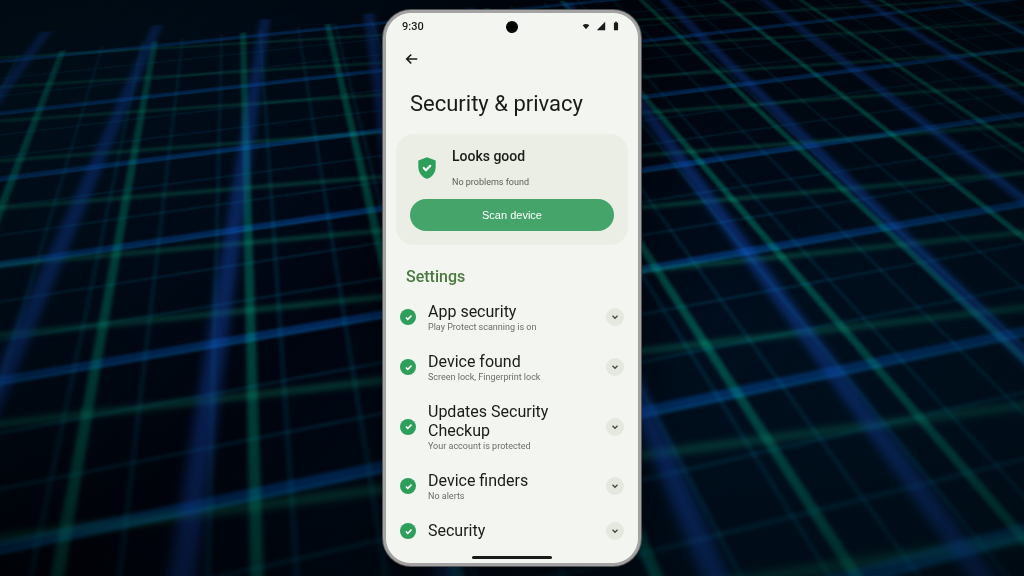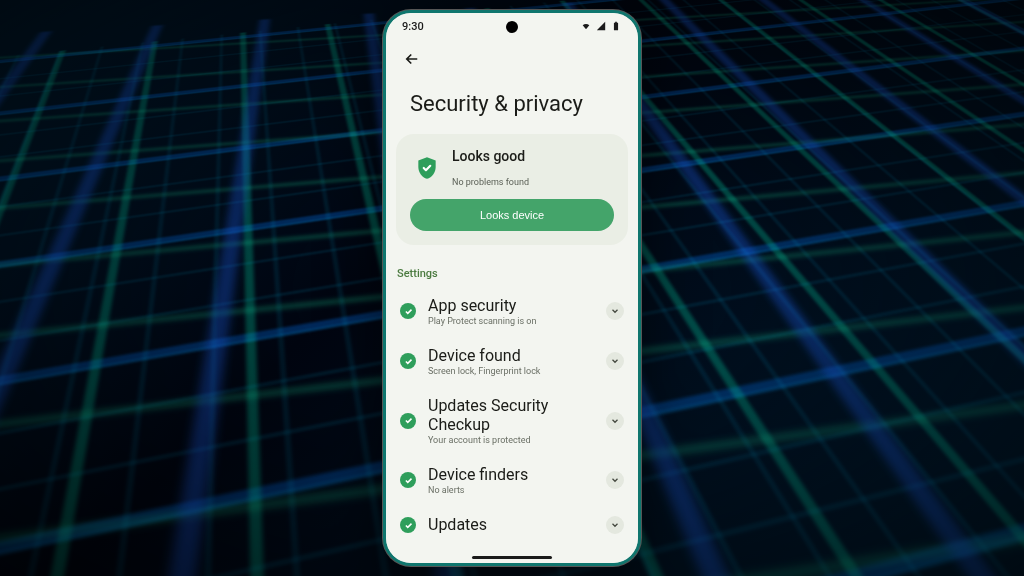--- a/index.html
+++ b/index.html
@@ -47,21 +47,21 @@
   
   .phone {
     position: absolute;
     left: 50%;
     top: 50%;
     transform: translate(-50%, -50%);
     width: 258px;
     height: 556px;
     background: #e9ece7;
     border-radius: 28px;
-    border: 3px solid #0f766e;
+    border: 3px solid #a3a3a3;
     box-shadow: 0 0 0 1px #555, 0 20px 60px rgba(0,0,0,0.6);
     overflow: hidden;
   }
   .screen {
     position: absolute;
     inset: 0;
     background: #f3f5f0;
     border-radius: 25px;
     overflow: hidden;
     display: flex;
@@ -129,24 +129,24 @@
     color: #fff;
     border: none;
     border-radius: 18px;
     padding: 10px 0;
     font-size: 11px;
     font-weight: 500;
     cursor: pointer;
   }
 
   .section-label {
-    font-size: 11px;
+    font-size: 16px;
     color: #4a7a3f;
     font-weight: 500;
-    padding: 12px 11px 6px;
+    padding: 12px 20px 6px;
   }
   .list {
     flex: 1;
     overflow: hidden;
   }
   .item {
     display: flex;
     align-items: center;
     padding: 10px 14px;
     gap: 12px;
@@ -217,21 +217,21 @@
       <div class="status-row">
         <svg class="shield" viewBox="0 0 24 24" fill="#2e9e5b">
           <path d="M12 2l8 3v6c0 5-3.4 9.6-8 11-4.6-1.4-8-6-8-11V5l8-3z"></path>
           <path d="M9 12l2 2 4-4" stroke="#fff" stroke-width="2" fill="none" stroke-linecap="round" stroke-linejoin="round"></path>
         </svg>
         <div>
           <div class="status-title">Looks good</div>
           <div class="status-sub">No problems found</div>
         </div>
       </div>
-      <button class="scan-btn">Looks device</button>
+      <button class="scan-btn">Scan device</button>
     </div>
 
     <div class="section-label">Settings</div>
 
     <div class="list">
 
       <div class="item">
         <div class="item-icon">
           <svg width="9" height="9" viewBox="0 0 24 24" fill="none" stroke="#fff" stroke-width="4">
               <path d="M5 12l5 5L20 7"></path>
@@ -299,21 +299,21 @@
         </div>
       </div>
 
       <div class="item">
         <div class="item-icon">
           <svg width="9" height="9" viewBox="0 0 24 24" fill="none" stroke="#fff" stroke-width="4">
               <path d="M5 12l5 5L20 7"></path>
             </svg>
         </div>
         <div class="item-body">
-          <div class="item-title">Updates</div>
+          <div class="item-title">Security</div>
           <div class="item-sub"></div>
         </div>
         <div class="chevron">
           <svg width="10" height="10" viewBox="0 0 24 24" fill="none" stroke="#44483f" stroke-width="3">
               <path d="M6 9l6 6 6-6"></path>
             </svg>
         </div>
       </div>
 
     </div>

